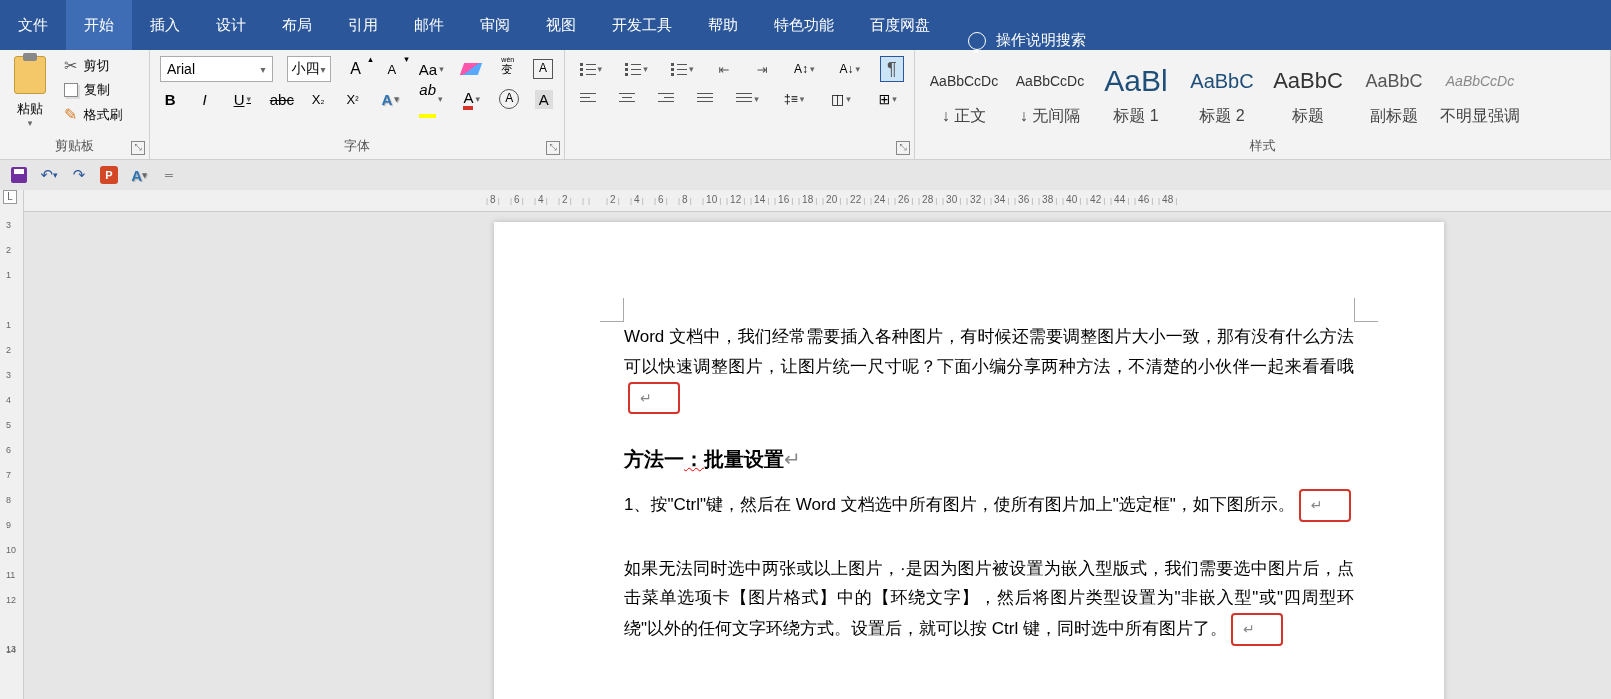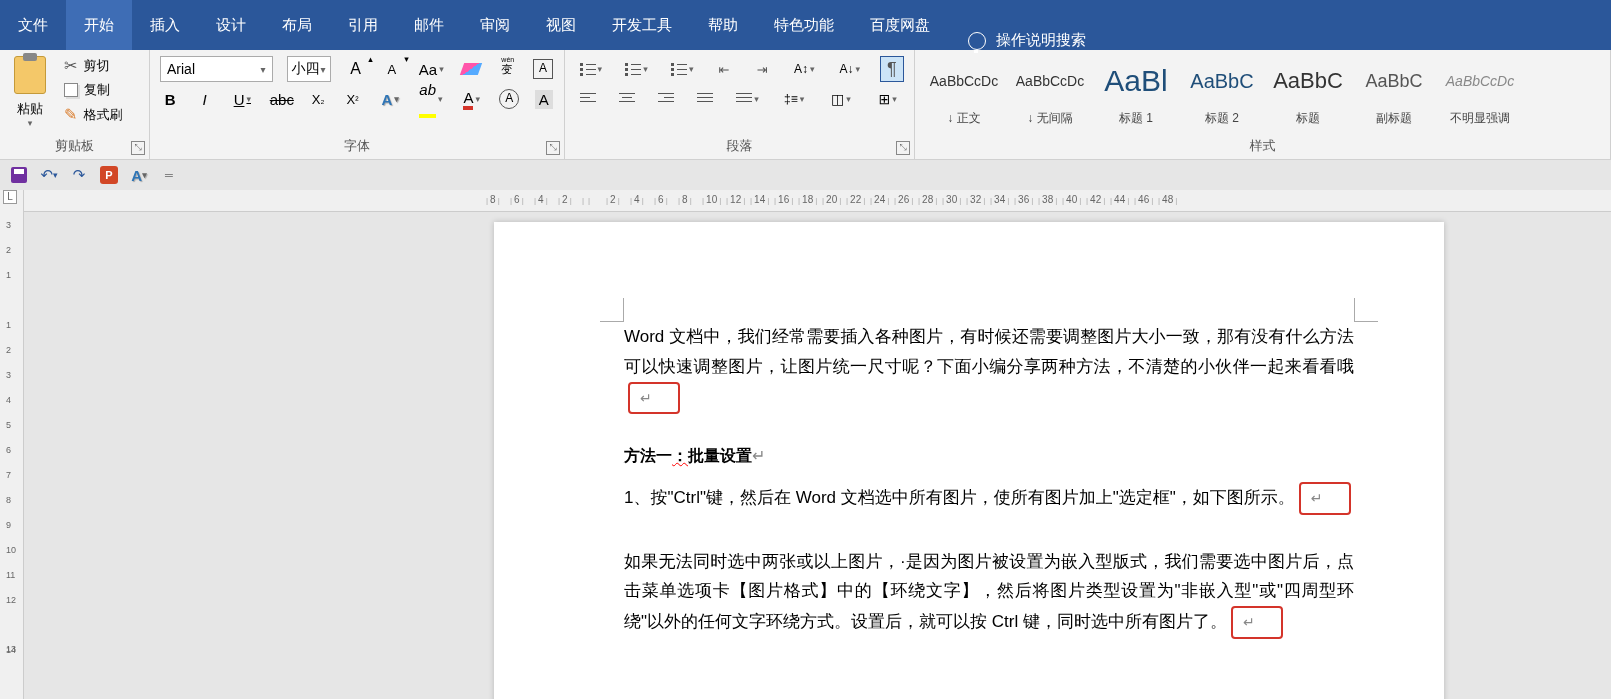--- a/index.html
+++ b/index.html
@@ -61,21 +61,21 @@
 
 .styles-group { flex: 1; min-width: 0; }
 .styles-row { display: flex; gap: 0; height: 78px; }
 .style-item { width: 86px; border: 1px solid transparent; padding: 4px 2px; text-align: center; cursor: pointer; display: flex; flex-direction: column; justify-content: space-between; }
 .style-preview { font-size: 14px; color: #333; height: 44px; display: flex; align-items: center; justify-content: center; overflow: hidden; }
 .style-preview.big { font-size: 30px; color: #1f4e79; font-weight: 300; }
 .style-preview.h2 { font-size: 20px; color: #1f4e79; }
 .style-preview.title { font-size: 22px; }
 .style-preview.subtitle { font-size: 18px; color: #555; }
 .style-preview.subtle { font-style: italic; color: #888; }
-.style-name { font-size: 12px; color: #444; }
+.style-name { font-size: 16px; color: #444; }
 
 
 .qat { background: #e6e6e6; height: 30px; display: flex; align-items: center; gap: 8px; padding: 0 8px; }
 .qat .q { width: 22px; height: 22px; display: flex; align-items: center; justify-content: center; cursor: pointer; font-size: 15px; }
 .save-ico { width: 16px; height: 16px; background: #7030a0; border-radius: 2px; position: relative; }
 .save-ico::after { content: ''; position: absolute; top: 2px; left: 3px; width: 10px; height: 5px; background: #fff; }
 .undo-ico { color: #2b579a; font-size: 20px; }
 .redo-ico { color: #2b579a; font-size: 20px; }
 .pp-ico { width: 18px; height: 18px; background: #d24726; border-radius: 3px; color: #fff; font-size: 11px; font-weight: bold; line-height: 18px; text-align: center; }
 
@@ -88,21 +88,21 @@
 .doc-area { flex: 1; overflow: auto; background: #e6e6e6; position: relative; }
 .hruler { height: 22px; background: #f0f0f0; border-bottom: 1px solid #ccc; position: relative; margin-left: 0; font-size: 10px; color: #666; }
 .ht { position: absolute; top: 4px; font-size: 10px; }
 .ht::before, .ht::after { content: '|'; font-size: 8px; color: #aaa; margin: 0 2px; }
 .page { width: 950px; background: #fff; margin: 10px 0 0 470px; min-height: 600px; padding: 100px 90px 40px 130px; position: relative; box-shadow: 0 0 6px rgba(0,0,0,0.2); }
 .page .corner { position: absolute; width: 24px; height: 24px; }
 .page .corner.tl { top: 76px; left: 106px; border-left: 1px solid #aaa; border-top: 1px solid #aaa; transform: rotate(180deg); }
 .page .corner.tr { top: 76px; right: 66px; border-right: 1px solid #aaa; border-top: 1px solid #aaa; transform: rotate(180deg); }
 .doc-text { font-family: "SimSun", serif; font-size: 17px; line-height: 1.75; color: #000; }
 .doc-text p { margin-bottom: 4px; text-align: justify; }
-.doc-text .heading { font-weight: bold; font-size: 16px; margin-top: 28px; margin-bottom: 12px; }
+.doc-text .heading { font-weight: bold; font-size: 20px; margin-top: 28px; margin-bottom: 12px; }
 .wavy { text-decoration: underline wavy red; text-decoration-thickness: 1px; }
 .ret-mark { display: inline-block; border: 2.5px solid #d4342a; border-radius: 4px; padding: 2px 26px 2px 10px; color: #888; font-size: 14px; margin-left: 4px; vertical-align: middle; }
 .big-a-grow { font-size: 16px; position: relative; }
 .big-a-grow::after { content: '▴'; font-size: 9px; position: absolute; top: -2px; right: -6px; }
 .big-a-shrink { font-size: 13px; position: relative; }
 .big-a-shrink::after { content: '▾'; font-size: 9px; position: absolute; top: -2px; right: -6px; }
 </style>
 </head>
 <body>
 
@@ -240,21 +240,20 @@
             <span class="align-ico al-j"></span>
           </div>
         <div class="rb wide dd">
             <span class="align-ico al-j"></span>
           </div>
         <div class="rb wide dd" style="font-size:12px">‡≡</div>
         <div class="rb wide dd" style="font-size:14px">◫</div>
         <div class="rb wide dd" style="font-size:14px">⊞</div>
       </div>
     </div>
-    <div class="group-label">段落</div>
     <div class="dialog-launcher">⤡</div>
   </div>
 
   <div class="group styles-group">
     <div class="styles-row" id="styles-row">
         <div class="style-item">
           <div class="style-preview ">AaBbCcDc</div>
           <div class="style-name">↓ 正文</div>
         </div>
         <div class="style-item">

